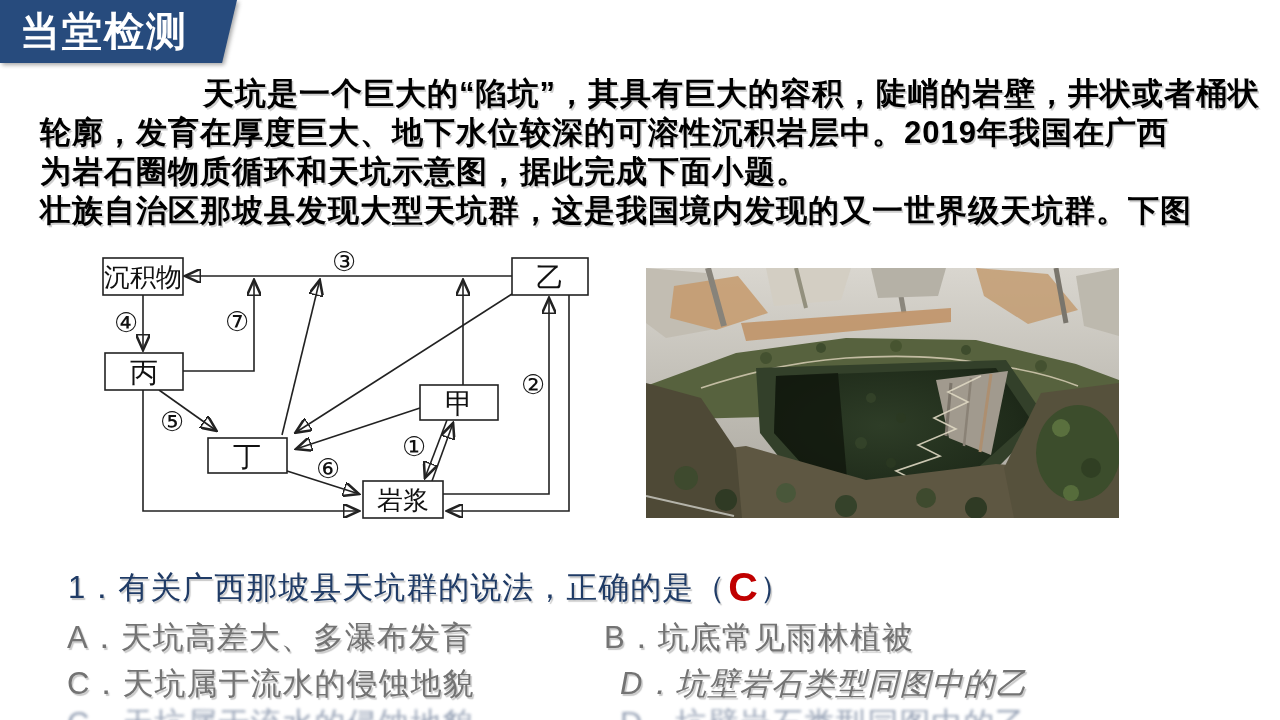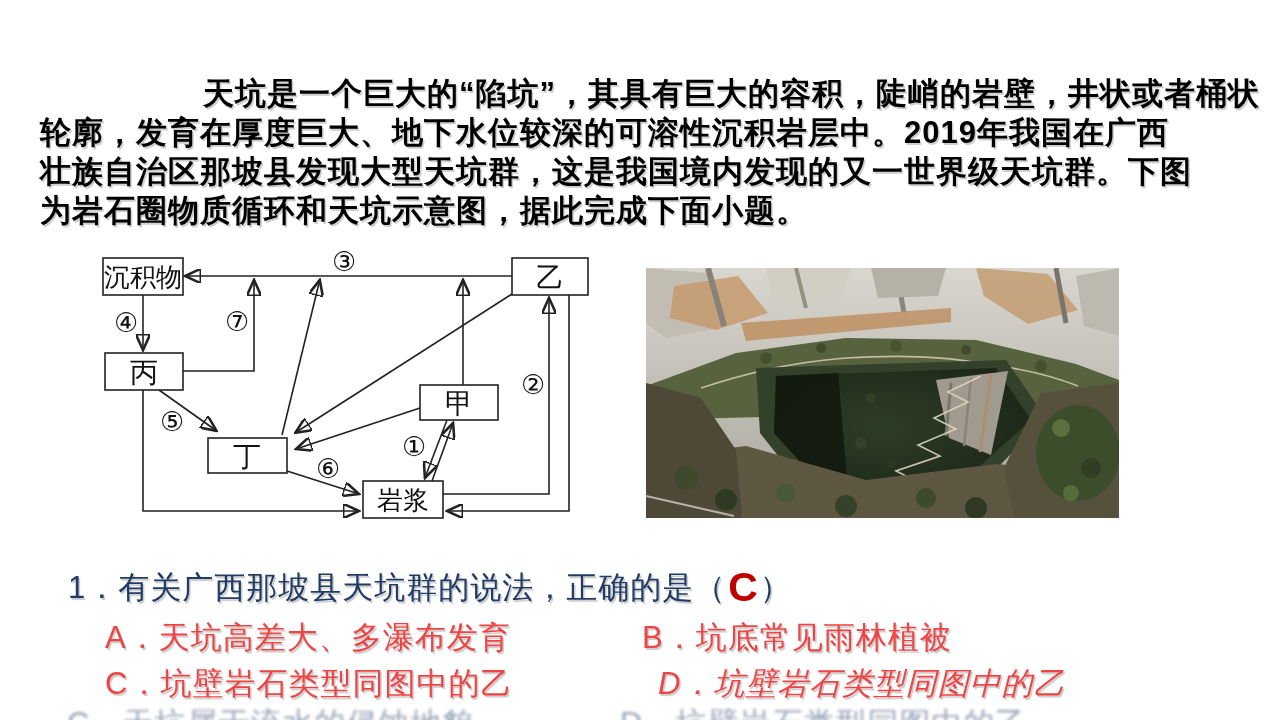--- a/index.html
+++ b/index.html
@@ -48,49 +48,53 @@
   .question{
     position:absolute;left:68px;top:564px;color:#1f3b66;font-size:31px;
     white-space:nowrap;letter-spacing:1px;
     text-shadow:1.5px 1.5px 1px rgba(120,120,120,.4);
   }
   .question .ans{
     color:#c00000;font-size:41px;font-weight:bold;letter-spacing:0;
     vertical-align:-3px;text-shadow:none;padding:0 2px;
   }
   .opt{
-    position:absolute;color:#ef4444;font-size:31px;white-space:nowrap;letter-spacing:1px;
+    position:absolute;color:#737373;font-size:31px;white-space:nowrap;letter-spacing:1px;
     text-shadow:1.5px 1.5px 1px rgba(120,120,120,.4);
-    margin-left:38px;
   }
   .opt-a{left:67px;top:617px;}
   .opt-b{left:604px;top:617px;}
   .opt-c{left:67px;top:663px;}
   .opt-d{left:620px;top:663px;font-style:italic;}
 
   
   .ghost{position:absolute;left:0;top:703px;width:1280px;height:17px;overflow:hidden;}
   .ghost span{
     position:absolute;top:0;font-size:31px;letter-spacing:1px;white-space:nowrap;
     color:#44597c;filter:blur(1.6px);opacity:.55;
   }
   .ghost .g1{left:67px;}
   .ghost .g2{left:620px;}
 </style>
 </head>
 <body>
 
 <div class="slide">
 
+  <div class="banner-wrap">
+    <div class="banner">
+      <span>当堂检测</span>
+    </div>
+  </div>
 
   <div class="intro">
     <div class="iline indent">天坑是一个巨大的“陷坑”，其具有巨大的容积，陡峭的岩壁，井状或者桶状</div>
     <div class="iline">轮廓，发育在厚度巨大、地下水位较深的可溶性沉积岩层中。2019年我国在广西</div>
+    <div class="iline">为岩石圈物质循环和天坑示意图，据此完成下面小题。</div>
     <div class="iline">壮族自治区那坡县发现大型天坑群，这是我国境内发现的又一世界级天坑群。下图</div>
-    <div class="iline">为岩石圈物质循环和天坑示意图，据此完成下面小题。</div>
   </div>
 
   <svg class="diagram" width="520" height="295" viewBox="0 0 520 295">
     <defs>
       <marker id="arw" markerWidth="11" markerHeight="9" refX="8" refY="4.5" orient="auto">
         <path d="M0,0 L10,4.5 L0,9 z" fill="#222" stroke="none"></path>
       </marker>
     </defs>
 
     <g>
@@ -212,21 +216,21 @@
       <circle cx="280" cy="230" r="10" fill="#3e4a2e"></circle>
       <circle cx="330" cy="240" r="11" fill="#2f3a24"></circle>
       <path d="M0,228 L88,248" stroke="#cfcfc8" stroke-width="2" fill="none" opacity=".8"></path>
     </g>
   </svg>
 
   <div class="question"><span>1．有关广西那坡县天坑群的说法，正确的是（</span><span class="ans">C</span><span>）</span></div>
 
   <div class="opt opt-a">A．天坑高差大、多瀑布发育</div>
   <div class="opt opt-b">B．坑底常见雨林植被</div>
-  <div class="opt opt-c">C．坑壁岩石类型同图中的乙</div>
+  <div class="opt opt-c">C．天坑属于流水的侵蚀地貌</div>
   <div class="opt opt-d">D．坑壁岩石类型同图中的乙</div>
 
   <div class="ghost">
     <span class="g1">C．天坑属于流水的侵蚀地貌</span>
     <span class="g2">D．坑壁岩石类型同图中的乙</span>
   </div>
 
 </div>
 
 </body></html>

